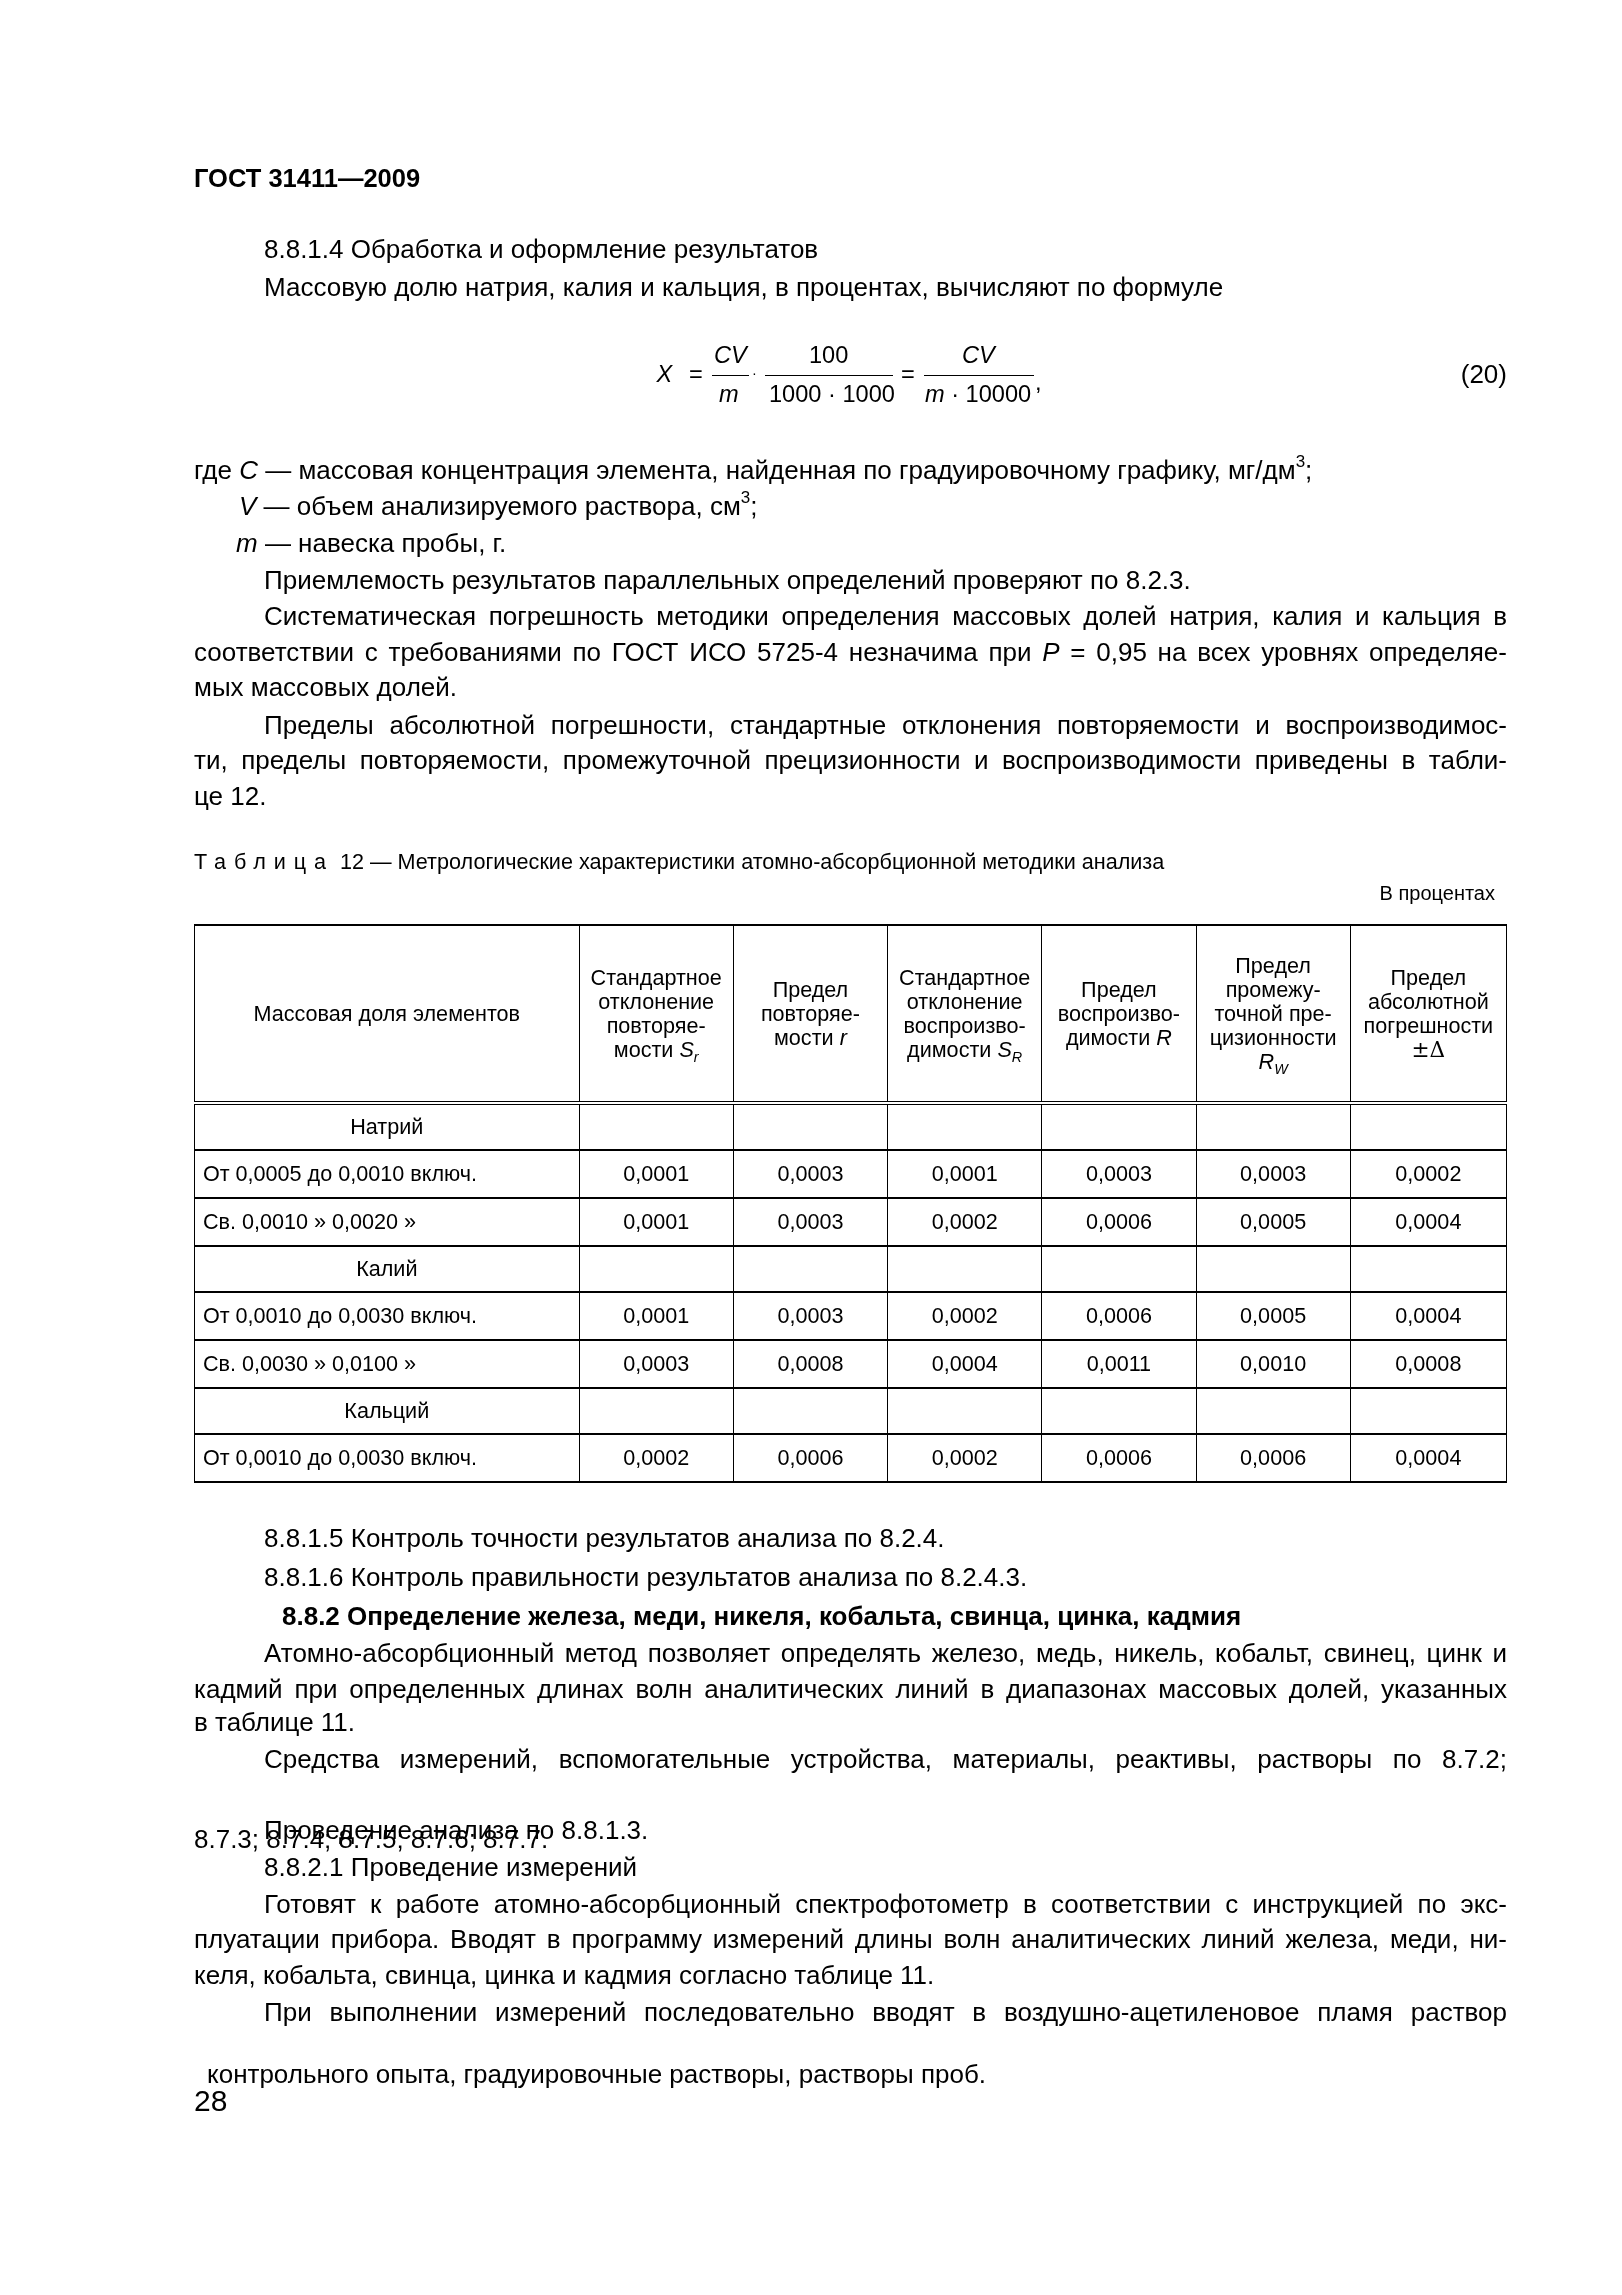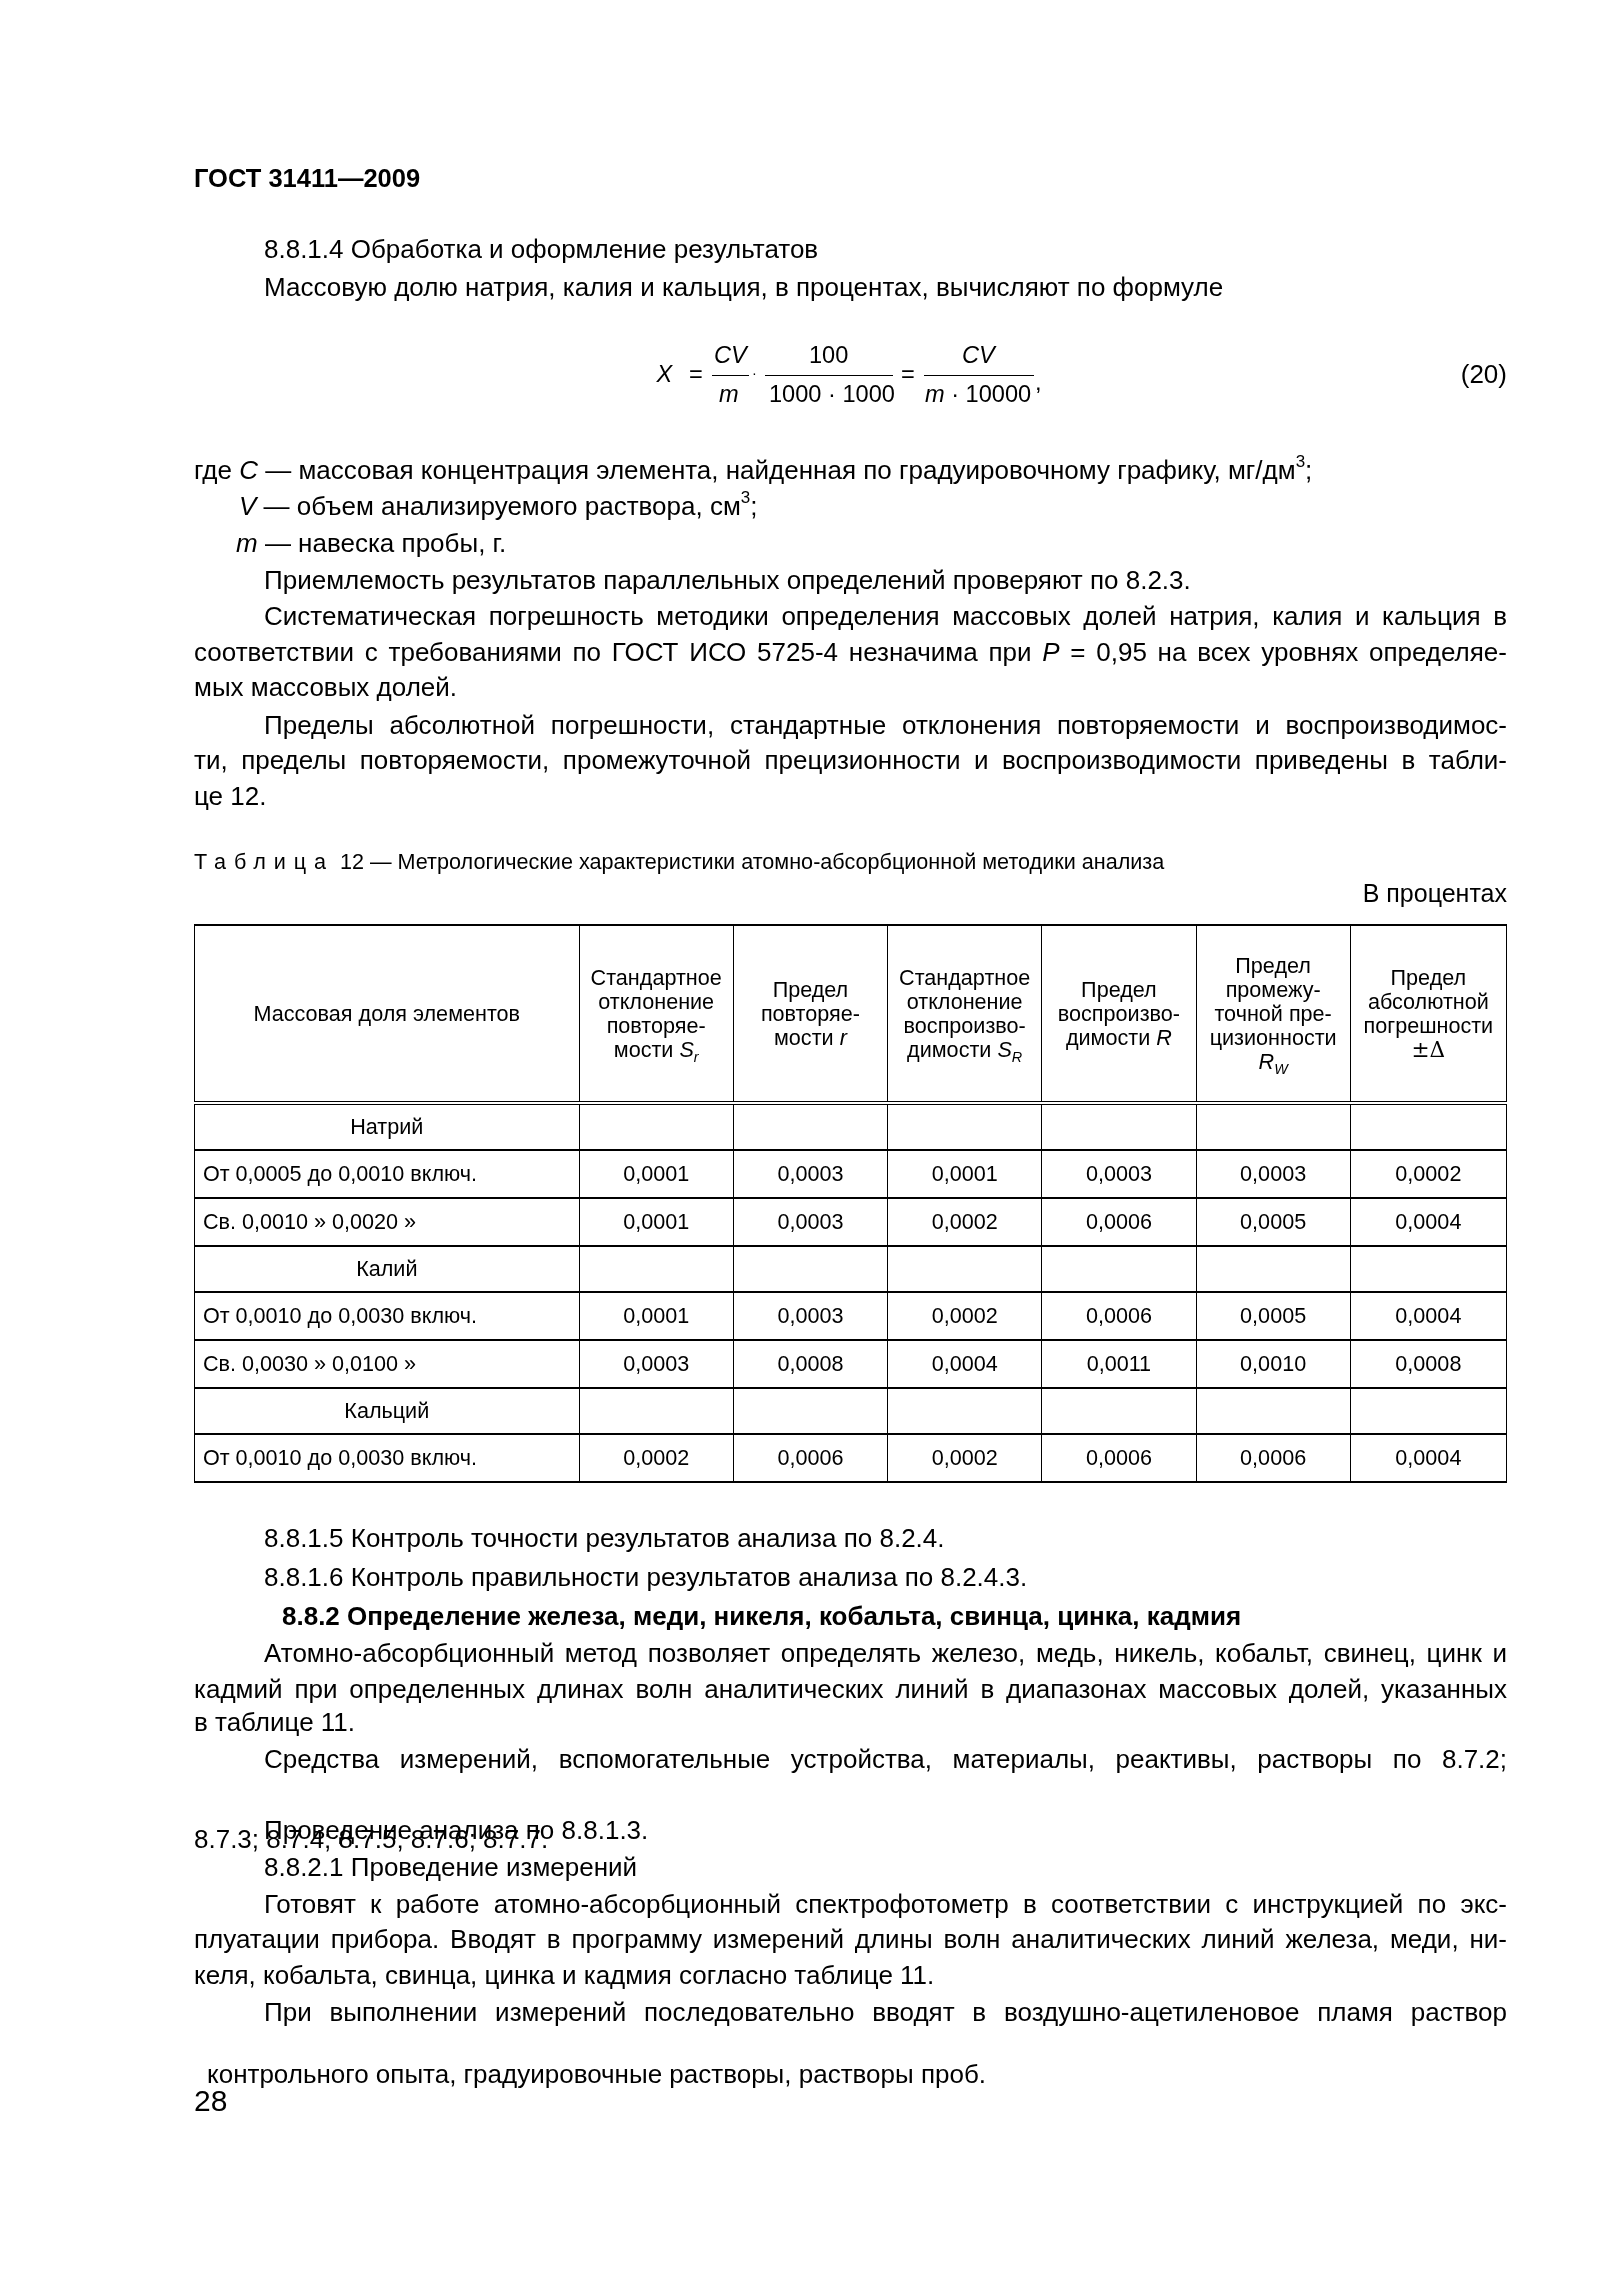--- a/index.html
+++ b/index.html
@@ -11,21 +11,21 @@
   .it { font-style: italic; }
   sup { font-size: 17px; line-height: 0; position: relative; top: -2.6px; vertical-align: super; }
   .header { left: 194px; top: 165px; font-size: 25.5px; font-weight: bold; }
   .formula { position: absolute; left: 654px; top: 337px; width: 393px; height: 79px;
              font-size: 23.6px; }
   .formula span { position: absolute; white-space: nowrap; line-height: 23.6px; }
   .fbar { position: absolute; height: 1.3px; background: #000; }
   .eqnum { position: absolute; right: 116px; top: 361px; font-size: 26px; line-height: 26px; }
   .caption { left: 194px; top: 851px; font-size: 21.6px; line-height: 21.6px; }
   .caption .sp { letter-spacing: 7.9px; }
-  .units { right: 116px; top: 883px; font-size: 25px; line-height: 21.6px; text-align: right; }
+  .units { right: 128px; top: 883px; font-size: 20px; line-height: 21.6px; text-align: right; }
   table.t { position: absolute; left: 194px; top: 924px; width: 1313px;
             border-collapse: collapse; font-size: 21.6px; table-layout: fixed; }
   table.t td, table.t th { border: 2px solid #000; padding: 0; text-align: center;
             vertical-align: middle; font-weight: normal; line-height: 24px; }
   table.t th { height: 175px; border-bottom: 4.6px double #000; border-left-width: 1.3px; border-right-width: 1.3px; }
   table.t td { border-left-width: 1.3px; border-right-width: 1.3px; }
   table.t .grp td { height: 44px; }
   table.t .row td { height: 46px; }
   table.t td.lbl { text-align: left; padding-left: 7.9px; }
   table.t td.gname { text-align: center; }

